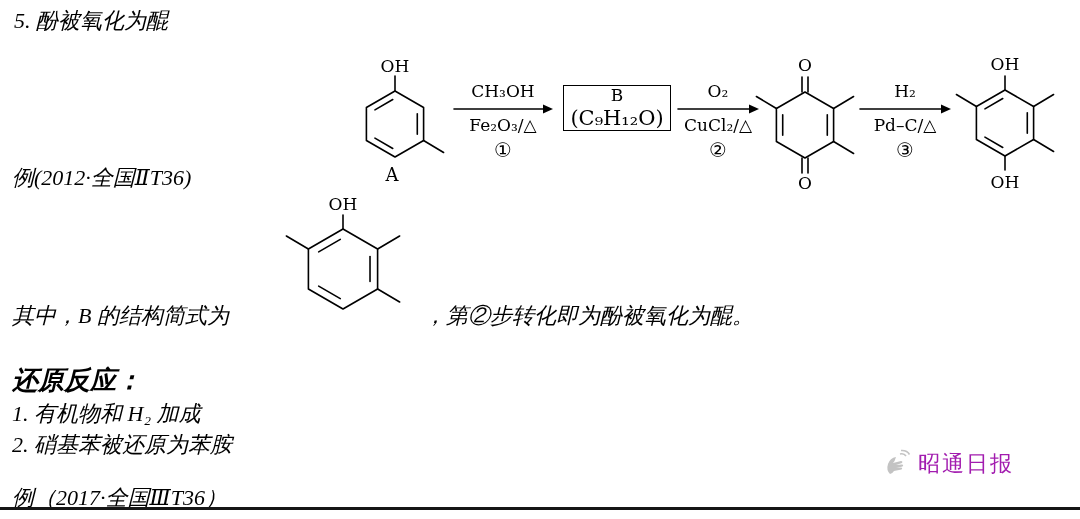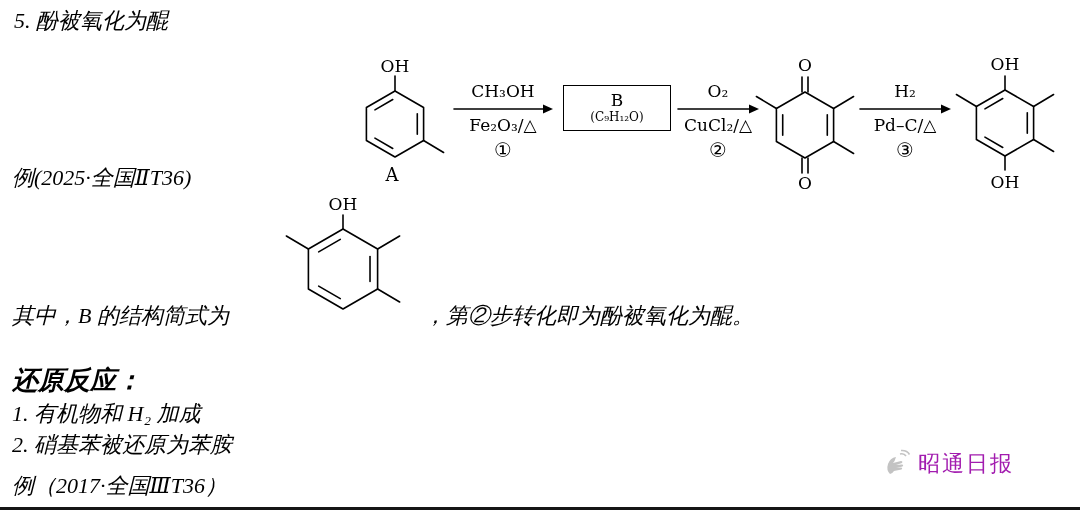--- a/index.html
+++ b/index.html
@@ -21,21 +21,21 @@
   .watermark{position:absolute;display:flex;align-items:center;gap:6px;color:#a21caf;}
   .watermark-text{font-size:22px;letter-spacing:2px;
                   font-family:"Liberation Sans","DejaVu Sans",sans-serif;}
   .bottom-rule{position:absolute;background:#161616;}
 </style>
 </head>
 <body>
 
 <div class="abs cn" style="left:14px;top:7px">5. 酚被氧化为醌</div>
 
-<div class="abs cn" style="left:12px;top:164px">例(2025·全国ⅡT36)</div>
+<div class="abs cn" style="left:12px;top:164px">例(2012·全国ⅡT36)</div>
 
 <svg class="abs" style="left:348px;top:50px" width="115" height="140">
   <text class="chem" x="47" y="22" text-anchor="middle">OH</text>
   <text class="chem" x="44" y="131" text-anchor="middle" style="font-size:18px">A</text>
 <polygon points="47.0,41.0 75.6,57.5 75.6,90.5 47.0,107.0 18.4,90.5 18.4,57.5" class="ring-outline"></polygon>
     <line x1="69.29149389341146" y1="63.704" x2="69.29149389341146" y2="84.296" class="bond"></line>
     <line x1="44.770850610658854" y1="98.453" x2="26.937655495929693" y2="88.15700000000001" class="bond"></line>
     <line x1="26.937655495929697" y1="59.843" x2="44.770850610658854" y2="49.547" class="bond"></line>
     <line x1="75.57883832488648" y1="90.5" x2="95.57883832488648" y2="102.5" class="bond"></line>
     <line x1="47" y1="41" x2="47" y2="26" class="bond"></line>
@@ -46,21 +46,21 @@
   <svg class="arrow" width="100" height="12">
     <line x1="1" y1="6" x2="91" y2="6" class="bond"></line>
     <polygon points="90,1.5 100,6 90,10.5" fill="#000"></polygon>
   </svg>
   <div class="chem-label">Fe₂O₃/△</div>
   <div class="step-num">①</div>
 </div>
 
 <div class="bbox" style="left:563px;top:85px;width:106px;height:44px">
   <div class="chem-label">B</div>
-  <div class="chem-label" style="font-size:12px">(C₉H₁₂O)</div>
+  <div class="chem-label" style="font-size:21px">(C₉H₁₂O)</div>
 </div>
 
 <div class="step" style="left:676px;top:82px;width:84px">
   <div class="chem-label">O₂</div>
   <svg class="arrow" width="82" height="12">
     <line x1="1" y1="6" x2="73" y2="6" class="bond"></line>
     <polygon points="72,1.5 82,6 72,10.5" fill="#000"></polygon>
   </svg>
   <div class="chem-label">CuCl₂/△</div>
   <div class="step-num">②</div>
@@ -116,21 +116,21 @@
     <line x1="102.64101615137756" y1="96" x2="124.64101615137756" y2="109" class="bond"></line>
     <line x1="68" y1="36" x2="68" y2="22" class="bond"></line>
   </svg>
 
 <div class="abs cn" style="left:12px;top:302px">其中，B 的结构简式为</div>
 <div class="abs cn" style="left:424px;top:302px">，第②步转化即为酚被氧化为醌。</div>
 
 <div class="abs cn heading" style="left:12px;top:365px">还原反应：</div>
 <div class="abs cn" style="left:12px;top:400px">1. 有机物和 H₂ 加成</div>
 <div class="abs cn" style="left:12px;top:431px">2. 硝基苯被还原为苯胺</div>
-<div class="abs cn" style="left:12px;top:472px">例（2017·全国ⅢT36）</div>
+<div class="abs cn" style="left:12px;top:484px">例（2017·全国ⅢT36）</div>
 
 <div class="watermark" style="left:882px;top:448px">
   <svg width="30" height="32" viewBox="0 0 30 32">
     <path d="M8 26 Q4 22 6 16 Q8 10 14 9 Q13 13 11 15 L19 13 Q21 13 20 15 L14 17 L20 16.5 Q22 17 20.5 18.5 L14 20 L19 19.5 Q21 20 19.5 21.5 L12 23 Q10 26 8 26 Z" fill="#c3c3c3"></path>
     <path d="M18 6 Q22 5 24 8" stroke="#c3c3c3" fill="none" stroke-width="1.6"></path>
     <path d="M19 2.5 Q25 2 27.5 6.5" stroke="#c3c3c3" fill="none" stroke-width="1.6"></path>
   </svg>
   <span class="watermark-text">昭通日报</span>
 </div>
 

